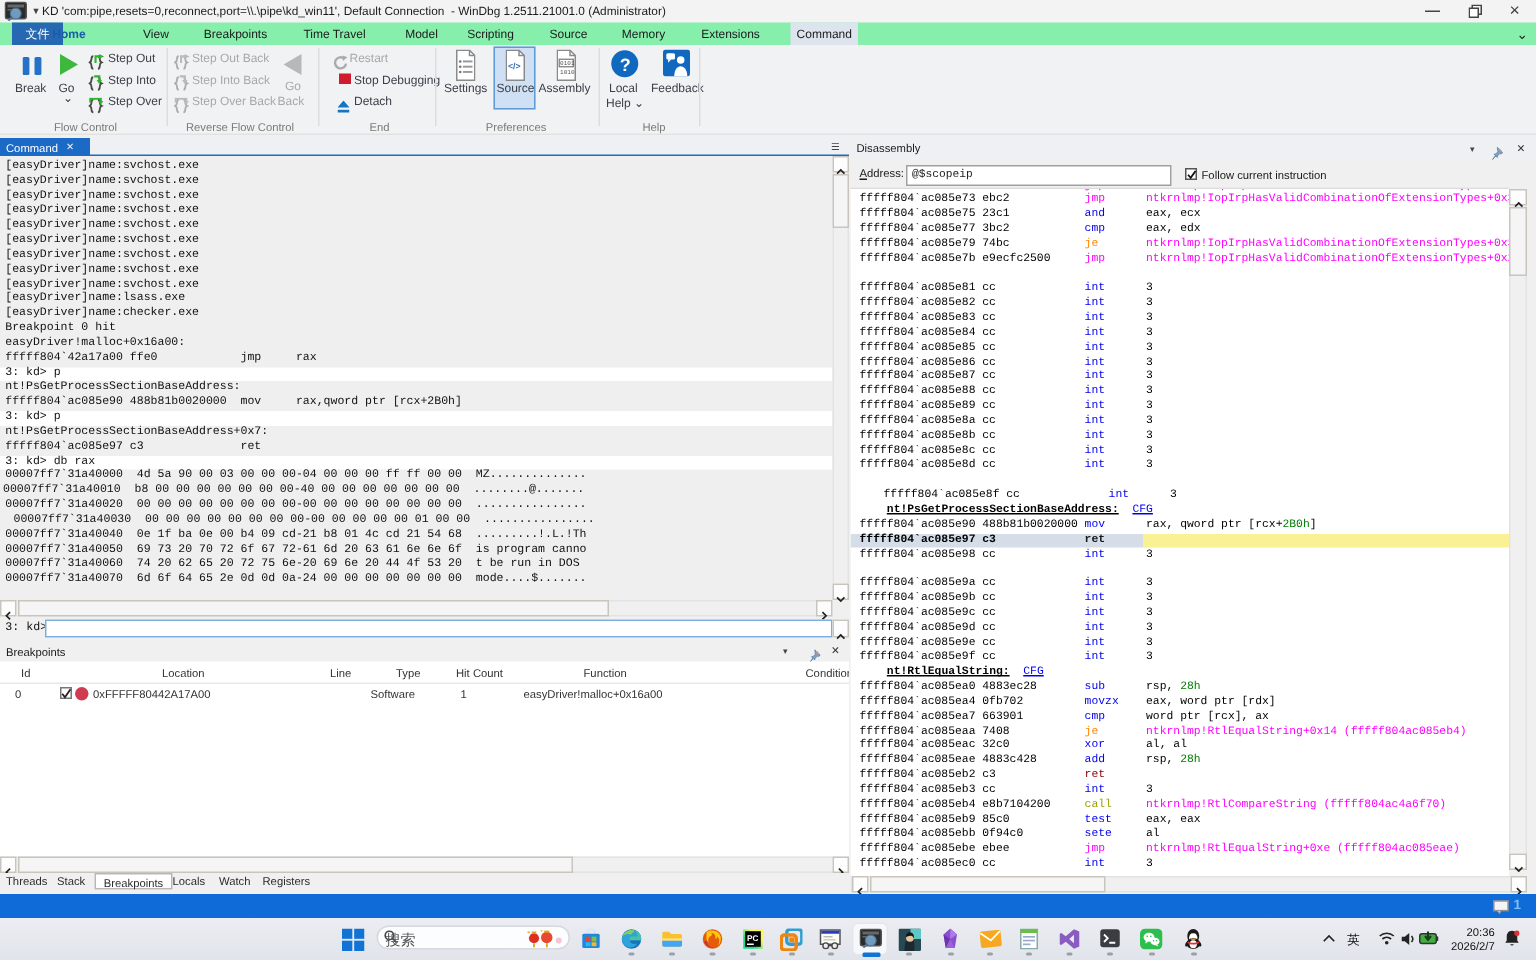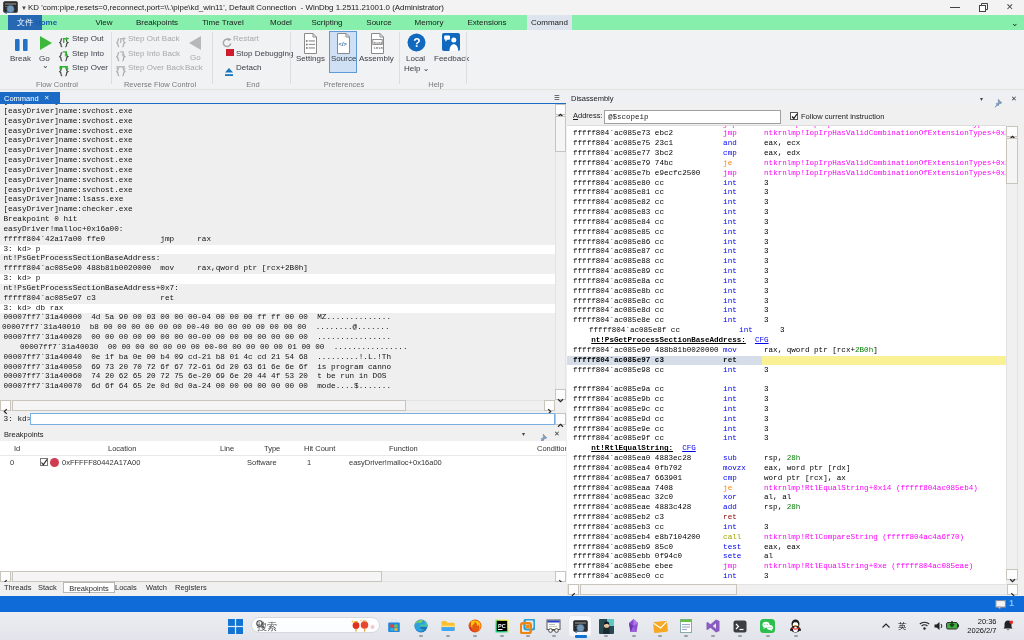--- a/index.html
+++ b/index.html
@@ -220,21 +220,21 @@
 <div class="cline cw" style="top:140.62px;padding-left:3.5px">3: kd&gt; p</div>
 <div class="cline" style="top:150.45px;padding-left:3.5px">nt!PsGetProcessSectionBaseAddress:</div>
 <div class="cline" style="top:160.28px;padding-left:3.5px">fffff804`ac085e90 488b81b0020000  mov     rax,qword ptr [rcx+2B0h]</div>
 <div class="cline cw" style="top:170.11px;padding-left:3.5px">3: kd&gt; p</div>
 <div class="cline" style="top:179.94px;padding-left:3.5px">nt!PsGetProcessSectionBaseAddress+0x7:</div>
 <div class="cline" style="top:189.77px;padding-left:3.5px">fffff804`ac085e97 c3              ret</div>
 <div class="cline cw" style="top:199.60px;padding-left:3.5px">3: kd&gt; db rax</div>
 <div class="cline" style="top:209.43px;padding-left:3.5px">00007ff7`31a40000  4d 5a 90 00 03 00 00 00-04 00 00 00 ff ff 00 00  MZ..............</div>
 <div class="cline" style="top:219.26px;padding-left:2px">00007ff7`31a40010  b8 00 00 00 00 00 00 00-40 00 00 00 00 00 00 00  ........@.......</div>
 <div class="cline" style="top:229.09px;padding-left:3.5px">00007ff7`31a40020  00 00 00 00 00 00 00 00-00 00 00 00 00 00 00 00  ................</div>
-<div class="cline" style="top:238.92px;padding-left:20px">00007ff7`31a40030  00 00 00 00 00 00 00 00-00 00 00 00 00 01 00 00  ................</div>
+<div class="cline" style="top:238.92px;padding-left:9px">00007ff7`31a40030  00 00 00 00 00 00 00 00-00 00 00 00 00 01 00 00  ................</div>
 <div class="cline" style="top:248.75px;padding-left:3.5px">00007ff7`31a40040  0e 1f ba 0e 00 b4 09 cd-21 b8 01 4c cd 21 54 68  .........!.L.!Th</div>
 <div class="cline" style="top:258.58px;padding-left:3.5px">00007ff7`31a40050  69 73 20 70 72 6f 67 72-61 6d 20 63 61 6e 6e 6f  is program canno</div>
 <div class="cline" style="top:268.41px;padding-left:3.5px">00007ff7`31a40060  74 20 62 65 20 72 75 6e-20 69 6e 20 44 4f 53 20  t be run in DOS </div>
 <div class="cline" style="top:278.24px;padding-left:3.5px">00007ff7`31a40070  6d 6f 64 65 2e 0d 0d 0a-24 00 00 00 00 00 00 00  mode....$.......</div>
 </div>
 <div class="abs sb" style="left:555px;top:14px;width:11px;height:296px"></div>
 <div class="sbBtn" style="left:555px;top:14px;width:11px;height:11px;padding-top:1px"><svg width="9" height="9" viewBox="0 0 11 11">
           <path d="M2.5 7 L5.5 4 L8.5 7" stroke="#222" stroke-width="1.4" fill="none"></path>
         </svg></div>
 <div class="sbThumb" style="left:555px;top:26px;width:11px;height:36px"></div>
@@ -316,35 +316,33 @@
       </svg>
 <div class="abs" style="left:234px;top:21.5px;font-size:7.5px;color:#1a1a1a">Follow current instruction</div>
 <div class="abs" style="left:0;top:35px;width:439px;height:459px;background:#fff;border-top:1px solid #dcdcdc"></div>
 <div class="abs" style="left:0;top:36px;width:439px;height:458px;overflow:hidden" id="dtext">
 <div class="dl" style="top:-6.50px;padding-left:6px">fffff804`ac085e71 eb04           <span class="m">jmp</span>      <span class="m">ntkrnlmp!IopIrpHasValidCombinationOfExtensionTypes+0x37</span></div>
 <div class="dl" style="top:3.34px;padding-left:6px">fffff804`ac085e73 ebc2           <span class="m">jmp</span>      <span class="m">ntkrnlmp!IopIrpHasValidCombinationOfExtensionTypes+0x35</span></div>
 <div class="dl" style="top:13.18px;padding-left:6px">fffff804`ac085e75 23c1           <span class="b">and</span>      eax, ecx</div>
 <div class="dl" style="top:23.02px;padding-left:6px">fffff804`ac085e77 3bc2           <span class="b">cmp</span>      eax, edx</div>
 <div class="dl" style="top:32.86px;padding-left:6px">fffff804`ac085e79 74bc           <span class="o">je</span>       <span class="m">ntkrnlmp!IopIrpHasValidCombinationOfExtensionTypes+0x31</span></div>
 <div class="dl" style="top:42.70px;padding-left:6px">fffff804`ac085e7b e9ecfc2500     <span class="m">jmp</span>      <span class="m">ntkrnlmp!IopIrpHasValidCombinationOfExtensionTypes+0x2e</span></div>
-<div class="dl" style="top:52.54px;padding-left:6px">fffff804`ac085e80 cc             <span class="b">int</span>      3</div>
 <div class="dl" style="top:62.38px;padding-left:6px">fffff804`ac085e81 cc             <span class="b">int</span>      3</div>
 <div class="dl" style="top:72.22px;padding-left:6px">fffff804`ac085e82 cc             <span class="b">int</span>      3</div>
 <div class="dl" style="top:82.06px;padding-left:6px">fffff804`ac085e83 cc             <span class="b">int</span>      3</div>
 <div class="dl" style="top:91.90px;padding-left:6px">fffff804`ac085e84 cc             <span class="b">int</span>      3</div>
 <div class="dl" style="top:101.74px;padding-left:6px">fffff804`ac085e85 cc             <span class="b">int</span>      3</div>
 <div class="dl" style="top:111.58px;padding-left:6px">fffff804`ac085e86 cc             <span class="b">int</span>      3</div>
 <div class="dl" style="top:121.42px;padding-left:6px">fffff804`ac085e87 cc             <span class="b">int</span>      3</div>
 <div class="dl" style="top:131.26px;padding-left:6px">fffff804`ac085e88 cc             <span class="b">int</span>      3</div>
 <div class="dl" style="top:141.10px;padding-left:6px">fffff804`ac085e89 cc             <span class="b">int</span>      3</div>
 <div class="dl" style="top:150.94px;padding-left:6px">fffff804`ac085e8a cc             <span class="b">int</span>      3</div>
 <div class="dl" style="top:160.78px;padding-left:6px">fffff804`ac085e8b cc             <span class="b">int</span>      3</div>
 <div class="dl" style="top:170.62px;padding-left:6px">fffff804`ac085e8c cc             <span class="b">int</span>      3</div>
 <div class="dl" style="top:180.46px;padding-left:6px">fffff804`ac085e8d cc             <span class="b">int</span>      3</div>
-<div class="dl" style="top:190.30px;padding-left:6px">fffff804`ac085e8e cc             <span class="b">int</span>      3</div>
 <div class="dl" style="top:200.14px;padding-left:22px">fffff804`ac085e8f cc             <span class="b">int</span>      3</div>
 <div class="dl" style="top:209.98px;padding-left:6px">    <span class="lbl">nt!PsGetProcessSectionBaseAddress:</span>  <span class="cfg">CFG</span></div>
 <div class="dl" style="top:219.82px;padding-left:6px">fffff804`ac085e90 488b81b0020000 <span class="b">mov</span>      rax, qword ptr [rcx+<span class="g">2B0h</span>]</div>
 <div class="abs" style="left:0;top:229.66px;width:195px;height:9.84px;background:#d5dde9"></div>
 <div class="abs" style="left:195px;top:229.66px;width:244px;height:9.84px;background:#faf094"></div>
 <div class="dl" style="top:229.66px;padding-left:6px;font-weight:bold">fffff804`ac085e97 c3             <span class="k">ret</span>      </div>
 <div class="dl" style="top:239.50px;padding-left:6px">fffff804`ac085e98 cc             <span class="b">int</span>      3</div>
 <div class="dl" style="top:259.18px;padding-left:6px">fffff804`ac085e9a cc             <span class="b">int</span>      3</div>
 <div class="dl" style="top:269.02px;padding-left:6px">fffff804`ac085e9b cc             <span class="b">int</span>      3</div>
 <div class="dl" style="top:278.86px;padding-left:6px">fffff804`ac085e9c cc             <span class="b">int</span>      3</div>

